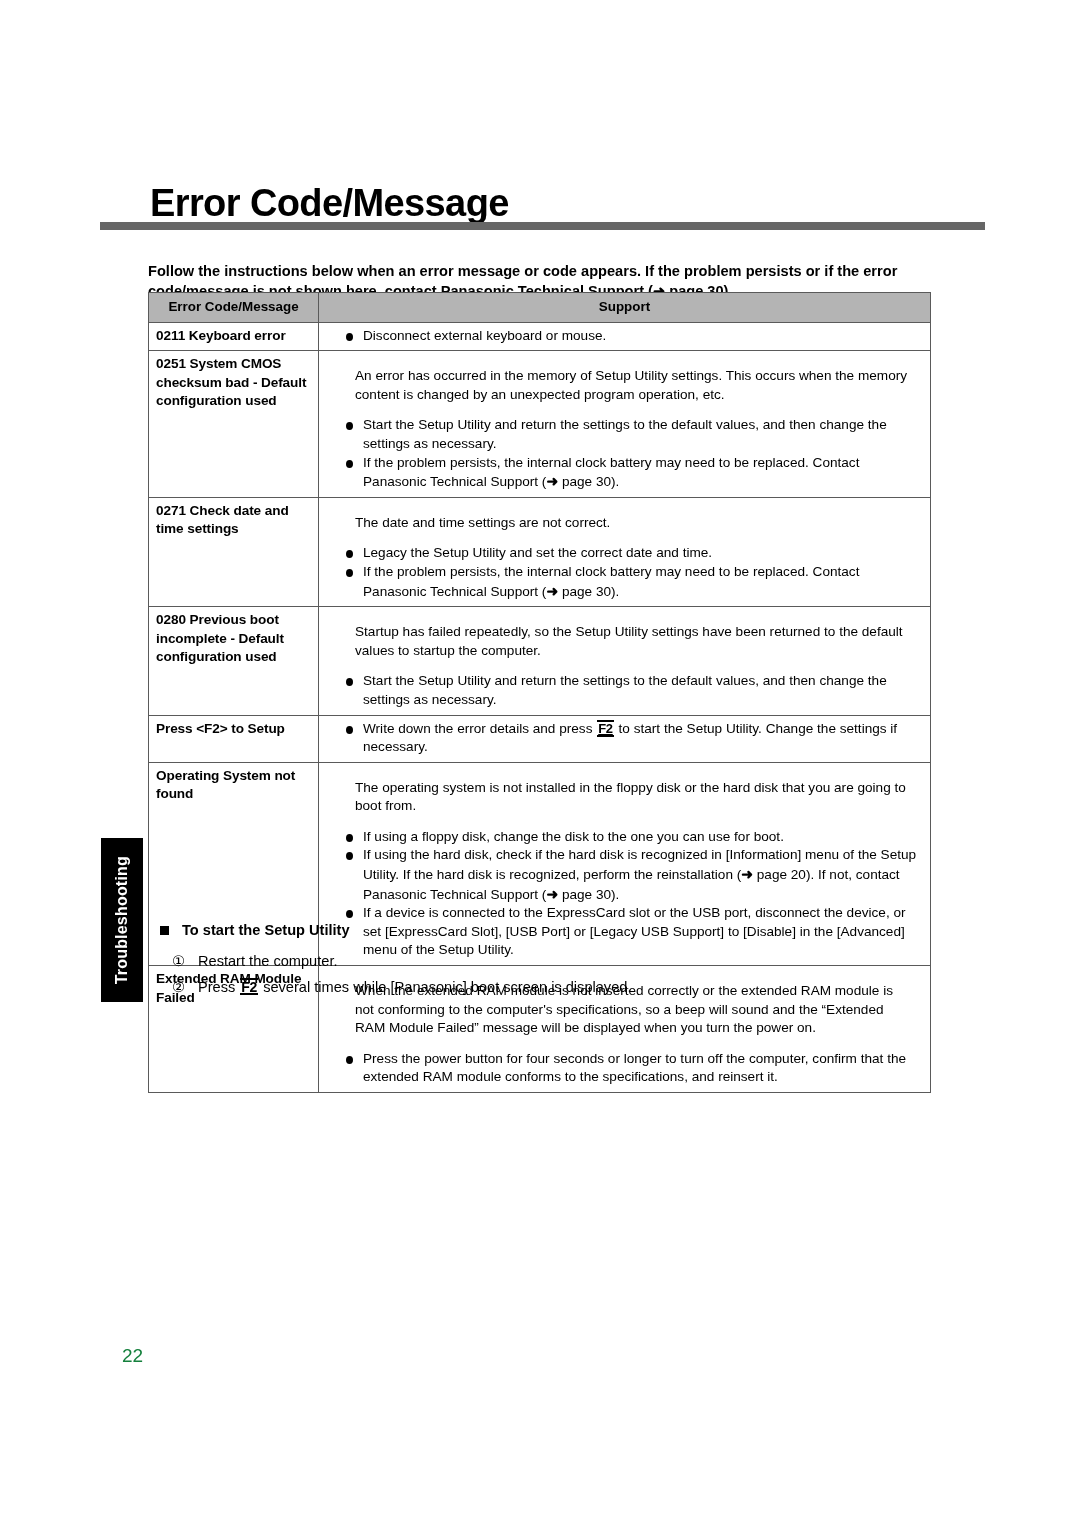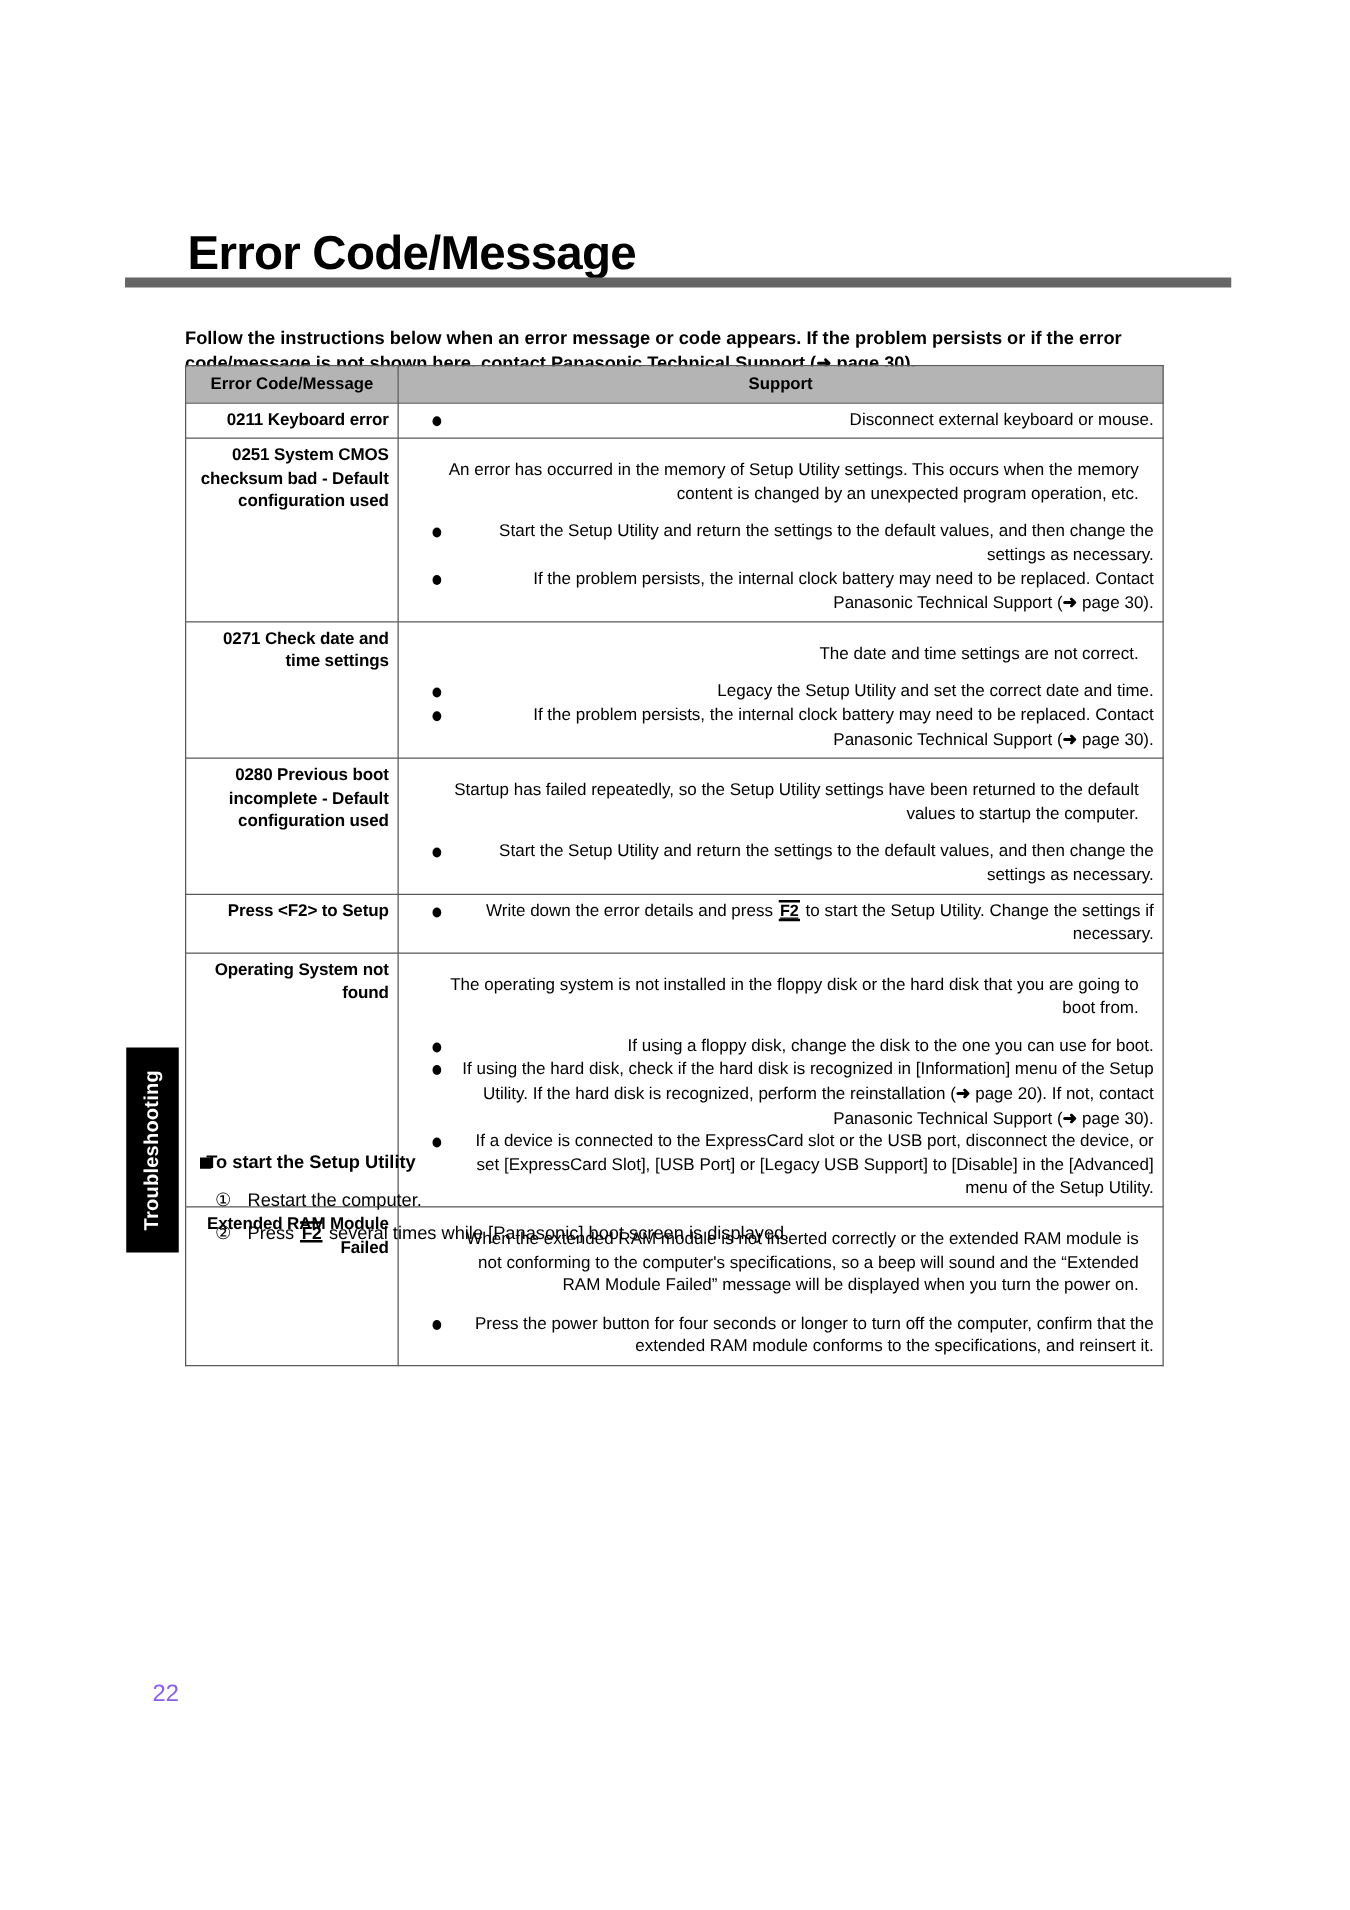--- a/index.html
+++ b/index.html
@@ -67,21 +67,20 @@
   .err-table col.c1 { width: 170px; }
   .err-table col.c2 { width: 612px; }
 
   .err-table th,
   .err-table td {
     border: 1px solid #5a5a5a;
     vertical-align: top;
     padding: 4px 7px 5px 7px;
     font-size: 13.6px;
     line-height: 18.6px;
-    text-align: right;
   }
 
   .err-table thead th {
     background: #b4b4b4;
     text-align: center;
     font-weight: bold;
     font-size: 13.4px;
     padding-top: 5px;
     padding-bottom: 5px;
   }
@@ -169,21 +168,21 @@
 
   
   .note-block {
     position: absolute;
     left: 160px;
     top: 920px;
     width: 780px;
   }
   .note-head {
     position: relative;
-    padding-left: 5px;
+    padding-left: 22px;
     font-size: 14.6px;
     font-weight: bold;
     line-height: 20px;
   }
   .note-head::before {
     content: "";
     position: absolute;
     left: 0px;
     top: 6px;
     width: 9px;
@@ -207,21 +206,21 @@
     top: 0;
     font-size: 14.6px;
   }
 
   
   .page-num {
     position: absolute;
     left: 122px;
     top: 1345px;
     font-size: 19px;
-    color: #8b5cf6;
+    color: #15803d;
   }
 </style>
 </head>
 <body>
 
 <div class="page">
 
   <h1 class="page-title">Error Code/Message</h1>
 
   <div class="title-rule"></div>

